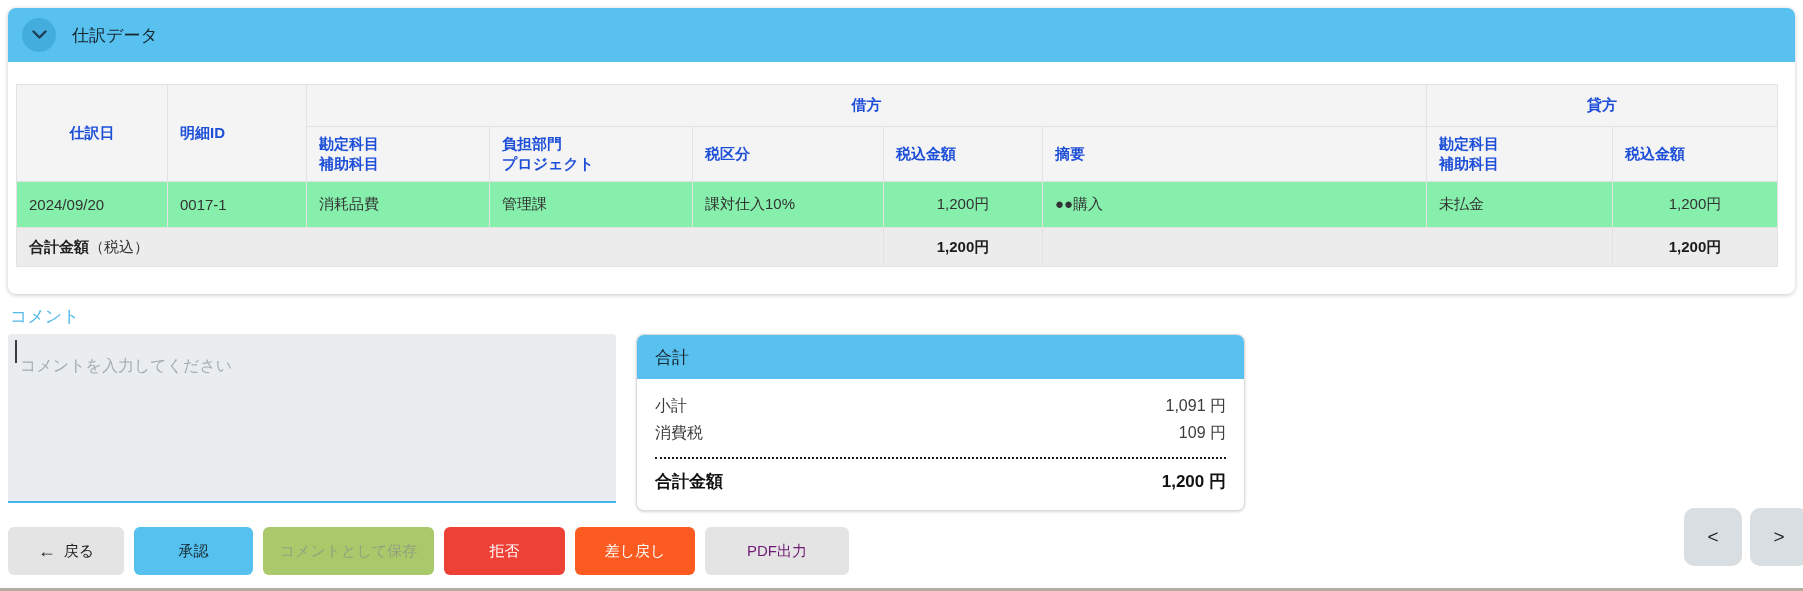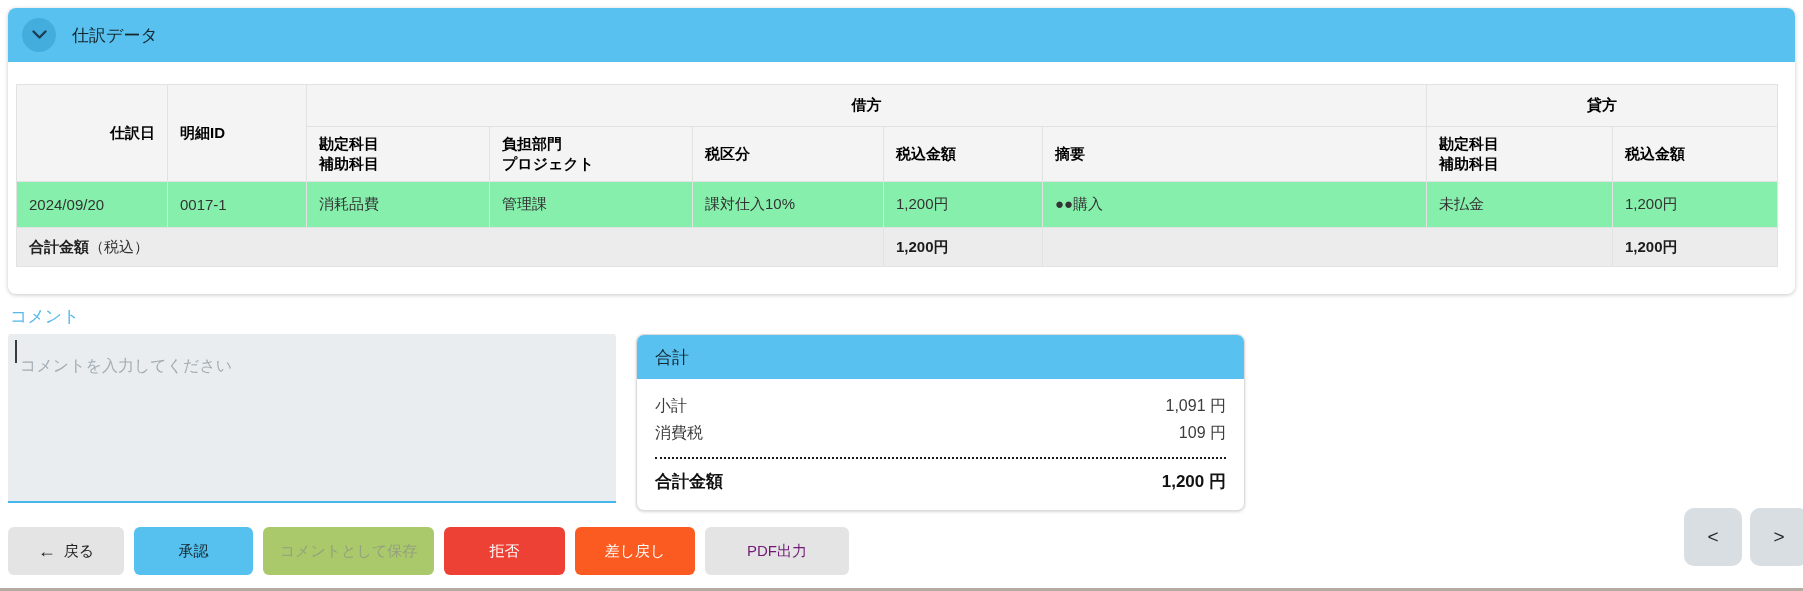--- a/index.html
+++ b/index.html
@@ -29,25 +29,25 @@
     display:flex; align-items:center; justify-content:center;
   }
   .panel-title { font-size:17px; color:#16262f; }
 
   
   table.jtable {
     margin:22px 8px 0 8px; width:1761px;
     border-collapse:collapse; table-layout:fixed; font-size:15px;
   }
   .jtable th, .jtable td { border:1px solid #e2e2e2; padding:4px 12px; }
-  .jtable thead th { background:#f4f4f4; font-weight:bold; color:#000000; text-align:left; }
+  .jtable thead th { background:#f4f4f4; font-weight:bold; color:#1d4ed8; text-align:left; }
   .jtable .group-row th { height:42px; text-align:center; }
   .jtable .sub-row th { height:55px; line-height:1.35; }
   .jtable td { background:#86efac; height:46px; }
-  .num { text-align:left; padding-right:10px; }
+  .num { text-align:center; padding-right:10px; }
   .jtable tr.total-row td { background:#ececec; height:39px; }
   .total-label-strong { font-weight:bold; color:#222; }
   .total-label-suffix { color:#333; }
   .bold { font-weight:bold; color:#1b1b1b; }
 
   
   .c-date{width:151px}.c-detail{width:139px}.c-dacct{width:183px}.c-dept{width:203px}
   .c-tax{width:191px}.c-damt{width:159px}.c-sum{width:384px}.c-cacct{width:186px}.c-camt{width:165px}
 
   
@@ -136,21 +136,21 @@
         <col class="c-dacct">
         <col class="c-dept">
       <col class="c-tax">
         <col class="c-damt">
         <col class="c-sum">
         <col class="c-cacct">
         <col class="c-camt">
     </colgroup>
     <thead>
       <tr class="group-row">
-        <th rowspan="2" style="text-align:right;font-family:Liberation Serif, serif;">仕訳日</th>
+        <th rowspan="2" style="text-align:center;font-family:Liberation Serif, serif;">仕訳日</th>
         <th rowspan="2" style="text-align:left;">明細ID</th>
         <th colspan="5">借方</th>
         <th colspan="2">貸方</th>
       </tr>
       <tr class="sub-row">
         <th>
           <div>勘定科目</div>
           <div>補助科目</div>
         </th>
         <th>

